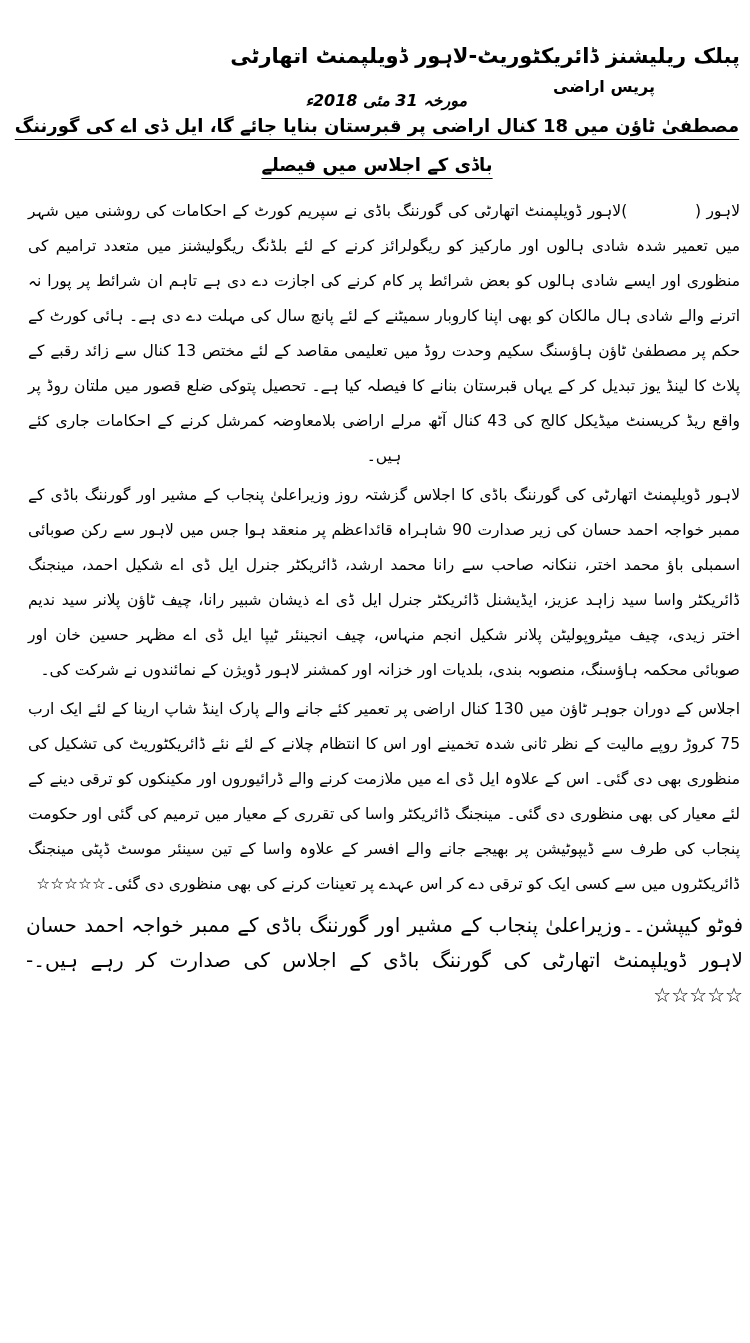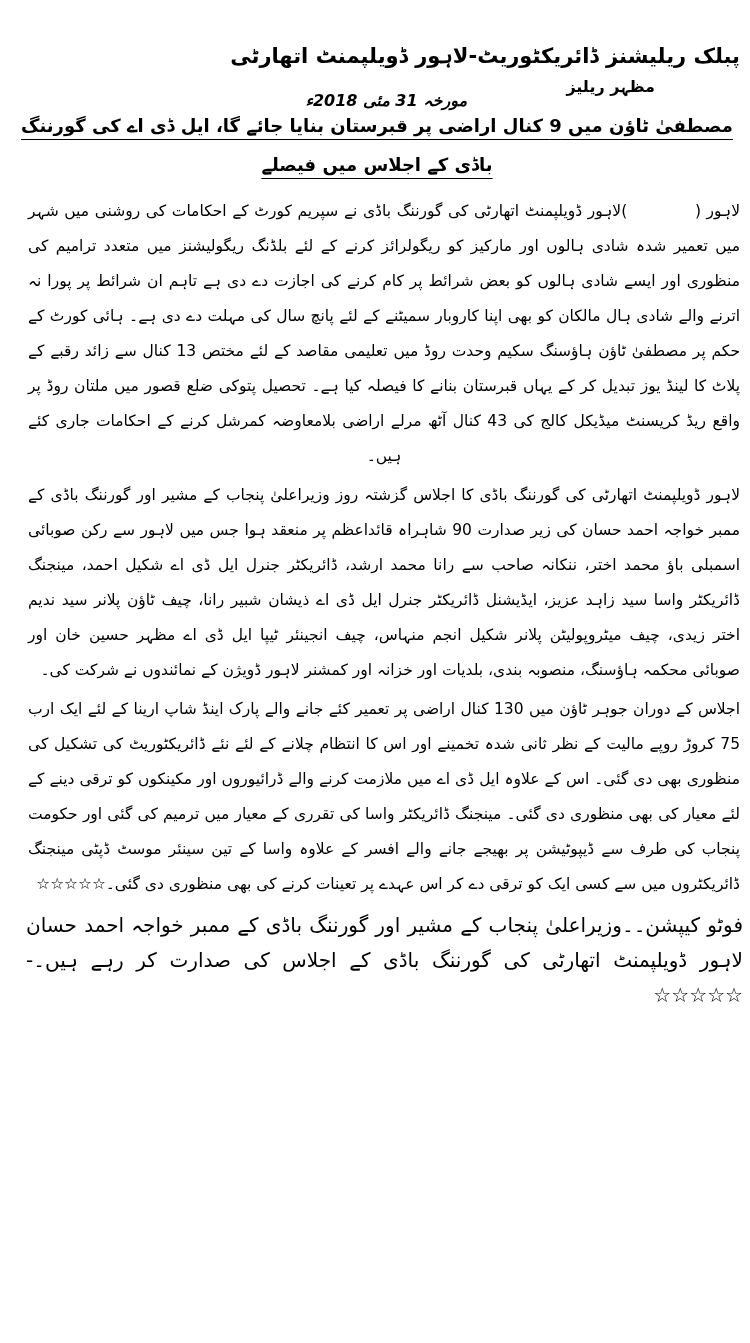--- a/index.html
+++ b/index.html
@@ -61,26 +61,26 @@
   }
 </style>
 </head>
 <body>
 
 <div class="page">
 
   <h1 class="doc-title">پبلک ریلیشنز ڈائریکٹوریٹ-لاہور ڈویلپمنٹ اتھارٹی</h1>
 
   <div class="date-row">
-    <span class="press-label">مظہر ریلیز</span>
+    <span class="press-label">پریس اراضی</span>
     <span class="date-value">مورخہ 31 مئی 2018ء</span>
   </div>
 
   <div class="headline">
-    <div class="headline-line hl2">مصطفیٰ ٹاؤن میں 9 کنال اراضی پر قبرستان بنایا جائے گا، ایل ڈی اے کی گورننگ باڈی کے اجلاس میں فیصلے</div>
+    <div class="headline-line hl2">مصطفیٰ ٹاؤن میں 18 کنال اراضی پر قبرستان بنایا جائے گا، ایل ڈی اے کی گورننگ باڈی کے اجلاس میں فیصلے</div>
   </div>
 
   <p class="body-para para-center-last">لاہور (&nbsp;&nbsp;&nbsp;&nbsp;&nbsp;&nbsp;&nbsp;&nbsp;&nbsp;&nbsp;&nbsp;&nbsp;)لاہور ڈویلپمنٹ اتھارٹی کی گورننگ باڈی نے سپریم کورٹ کے احکامات کی روشنی میں شہر میں تعمیر شدہ شادی ہالوں اور مارکیز کو ریگولرائز کرنے کے لئے بلڈنگ ریگولیشنز میں متعدد ترامیم کی منظوری اور ایسے شادی ہالوں کو بعض شرائط پر کام کرنے کی اجازت دے دی ہے تاہم ان شرائط پر پورا نہ اترنے والے شادی ہال مالکان کو بھی اپنا کاروبار سمیٹنے کے لئے پانچ سال کی مہلت دے دی ہے۔ ہائی کورٹ کے حکم پر مصطفیٰ ٹاؤن ہاؤسنگ سکیم وحدت روڈ میں تعلیمی مقاصد کے لئے مختص 13 کنال سے زائد رقبے کے پلاٹ کا لینڈ یوز تبدیل کر کے یہاں قبرستان بنانے کا فیصلہ کیا ہے۔ تحصیل پتوکی ضلع قصور میں ملتان روڈ پر واقع ریڈ کریسنٹ میڈیکل کالج کی 43 کنال آٹھ مرلے اراضی بلامعاوضہ کمرشل کرنے کے احکامات جاری کئے ہیں۔</p>
 
   <p class="body-para">لاہور ڈویلپمنٹ اتھارٹی کی گورننگ باڈی کا اجلاس گزشتہ روز وزیراعلیٰ پنجاب کے مشیر اور گورننگ باڈی کے ممبر خواجہ احمد حسان کی زیر صدارت 90 شاہراہ قائداعظم پر منعقد ہوا جس میں لاہور سے رکن صوبائی اسمبلی باؤ محمد اختر، ننکانہ صاحب سے رانا محمد ارشد، ڈائریکٹر جنرل ایل ڈی اے شکیل احمد، مینجنگ ڈائریکٹر واسا سید زاہد عزیز، ایڈیشنل ڈائریکٹر جنرل ایل ڈی اے ذیشان شبیر رانا، چیف ٹاؤن پلانر سید ندیم اختر زیدی، چیف میٹروپولیٹن پلانر شکیل انجم منہاس، چیف انجینئر ٹیپا ایل ڈی اے مظہر حسین خان اور صوبائی محکمہ ہاؤسنگ، منصوبہ بندی، بلدیات اور خزانہ اور کمشنر لاہور ڈویژن کے نمائندوں نے شرکت کی۔</p>
 
   <p class="body-para">اجلاس کے دوران جوہر ٹاؤن میں 130 کنال اراضی پر تعمیر کئے جانے والے پارک اینڈ شاپ ارینا کے لئے ایک ارب 75 کروڑ روپے مالیت کے نظر ثانی شدہ تخمینے اور اس کا انتظام چلانے کے لئے نئے ڈائریکٹوریٹ کی تشکیل کی منظوری بھی دی گئی۔ اس کے علاوہ ایل ڈی اے میں ملازمت کرنے والے ڈرائیوروں اور مکینکوں کو ترقی دینے کے لئے معیار کی بھی منظوری دی گئی۔ مینجنگ ڈائریکٹر واسا کی تقرری کے معیار میں ترمیم کی گئی اور حکومت پنجاب کی طرف سے ڈیپوٹیشن پر بھیجے جانے والے افسر کے علاوہ واسا کے تین سینئر موسٹ ڈپٹی مینجنگ ڈائریکٹروں میں سے کسی ایک کو ترقی دے کر اس عہدے پر تعینات کرنے کی بھی منظوری دی گئی۔☆☆☆☆☆</p>
 
   <p class="caption">فوٹو کیپشن۔۔وزیراعلیٰ پنجاب کے مشیر اور گورننگ باڈی کے ممبر خواجہ احمد حسان لاہور ڈویلپمنٹ اتھارٹی کی گورننگ باڈی کے اجلاس کی صدارت کر رہے ہیں۔-☆☆☆☆☆</p>
 

